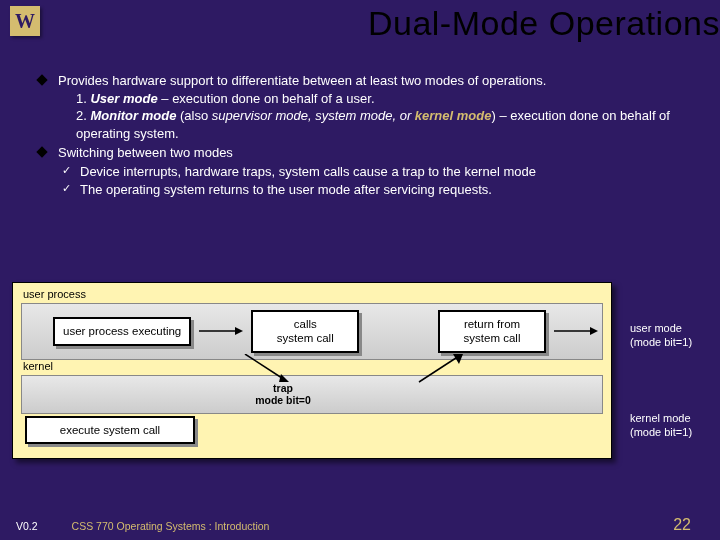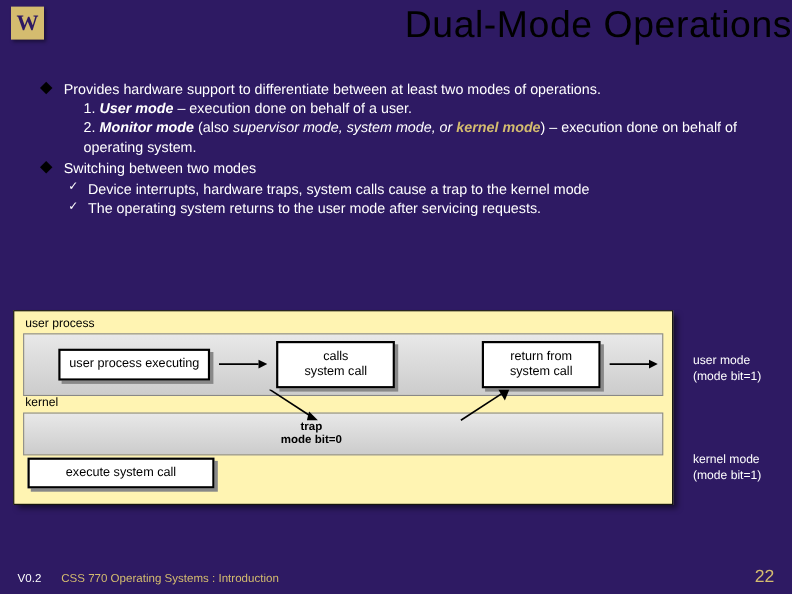--- a/index.html
+++ b/index.html
@@ -113,25 +113,26 @@
     font-size: 11px;
     color: #fff;
     line-height: 1.25;
     width: 90px;
   }
 
   .footer {
     position: absolute;
     bottom: 6px;
     left: 0;
-    right: 0;
+    right: 13px;
     display: flex;
     align-items: baseline;
     padding: 0 16px;
     font-size: 10.5px;
+    gap: 16px;
   }
   .ver { color: #fff; margin-right: 18px; }
   .course { color: #d4bc6f; flex: 1; }
   .pnum { color: #d4bc6f; font-size: 16px; }
 </style>
 </head>
 <body>
 
 <div class="logo">W</div>
 

